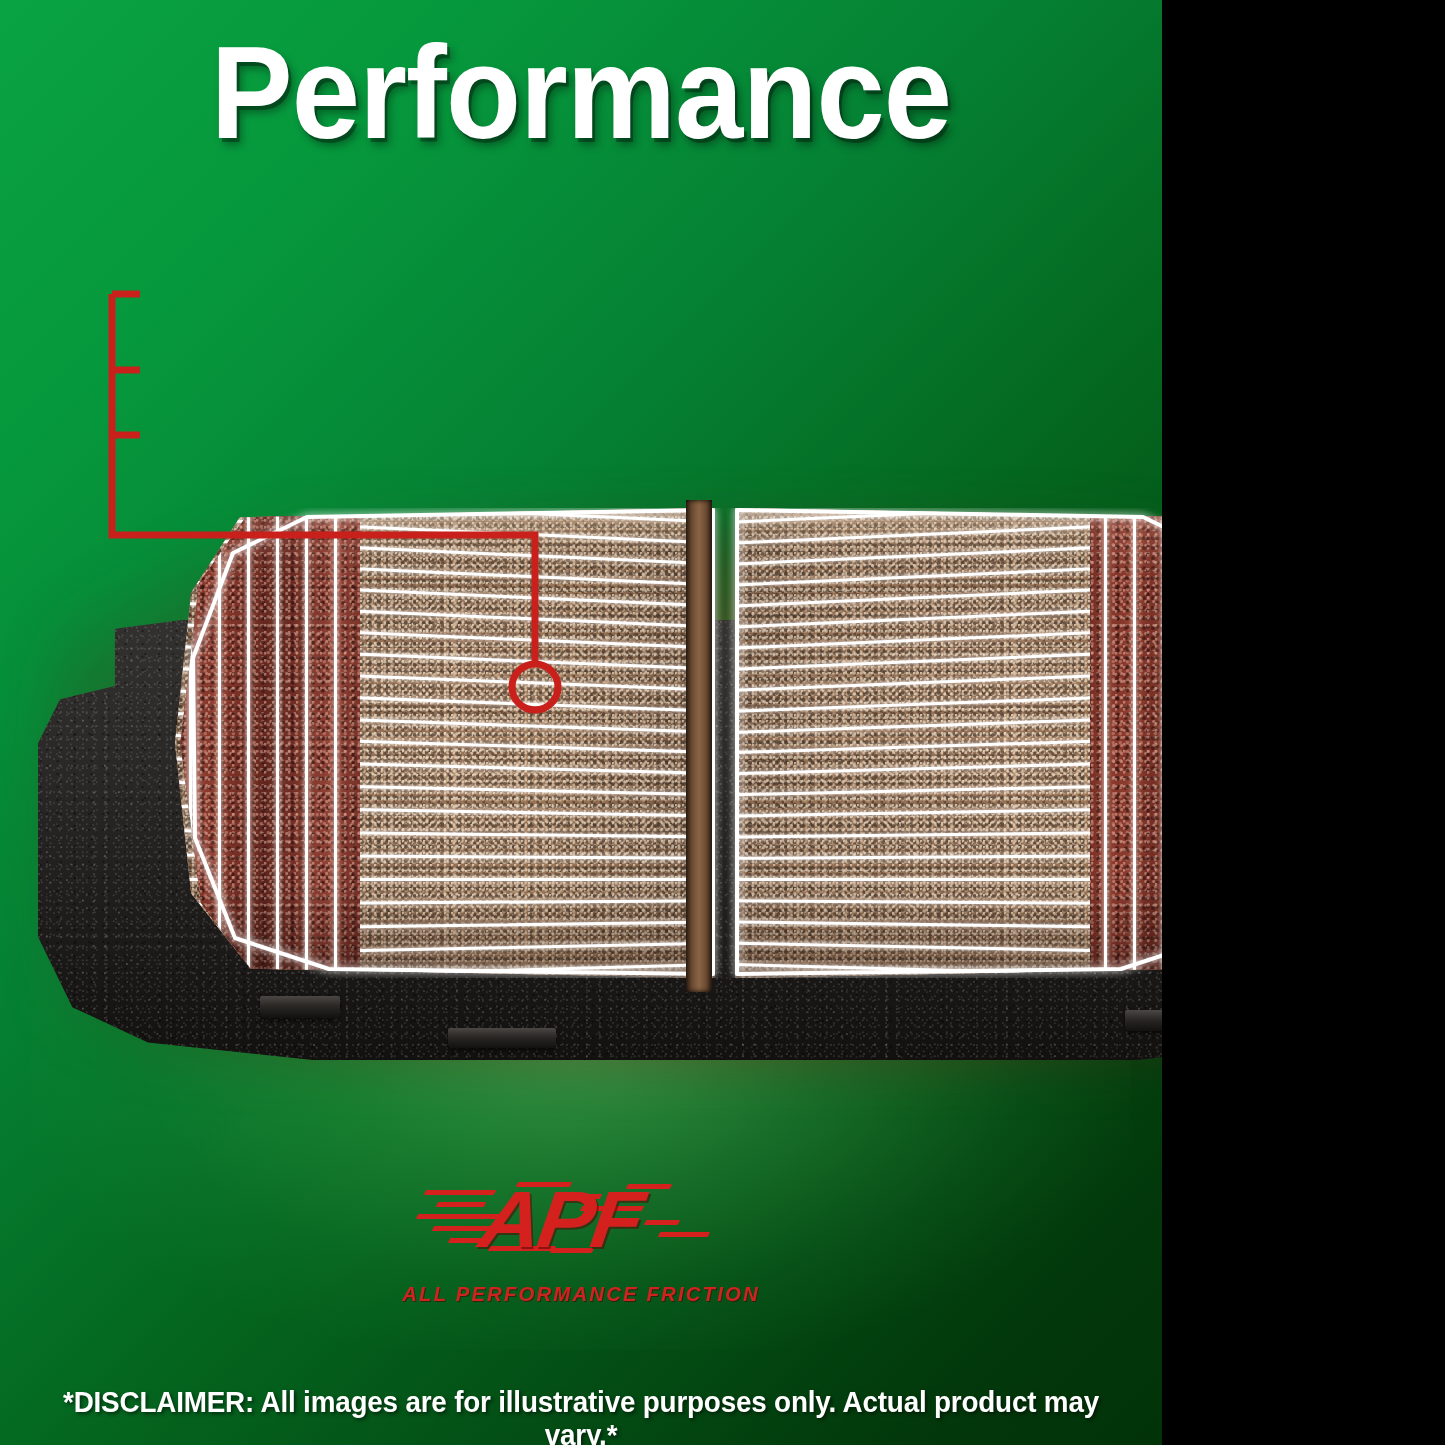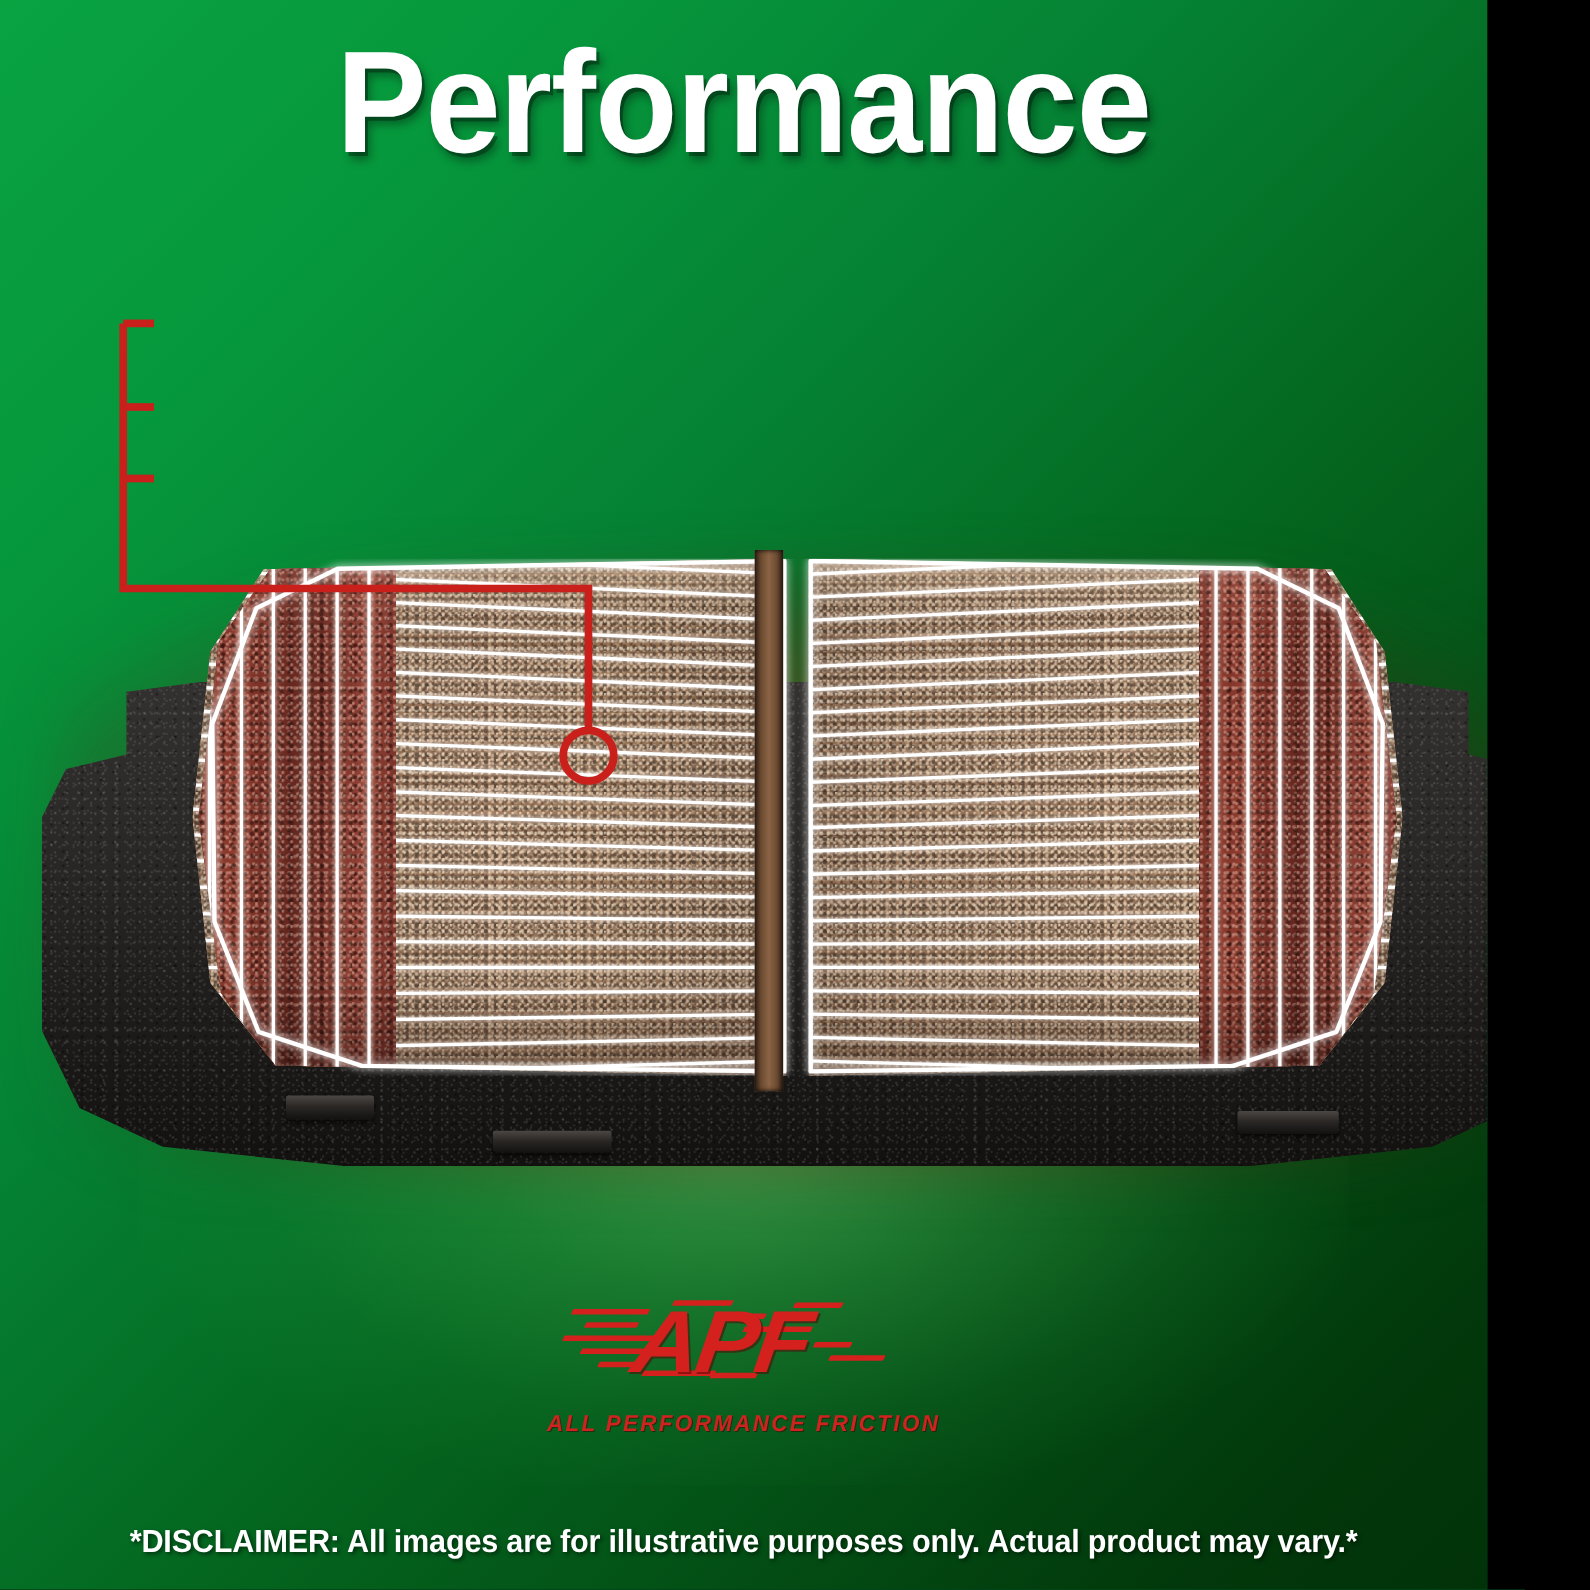--- a/index.html
+++ b/index.html
@@ -2,21 +2,21 @@
 <html><head>
 <meta charset="utf-8">
 <style>
   html, body {
     margin: 0;
     padding: 0;
     background: #000;
   }
   #stage {
     position: relative;
-    width: 1352px;
+    width: 1162px;
     height: 1445px;
     overflow: hidden;
     font-family: "Liberation Sans", sans-serif;
     background: #039e3f;
   }
 
   
   .bg-base {
     position: absolute;
     inset: 0;

